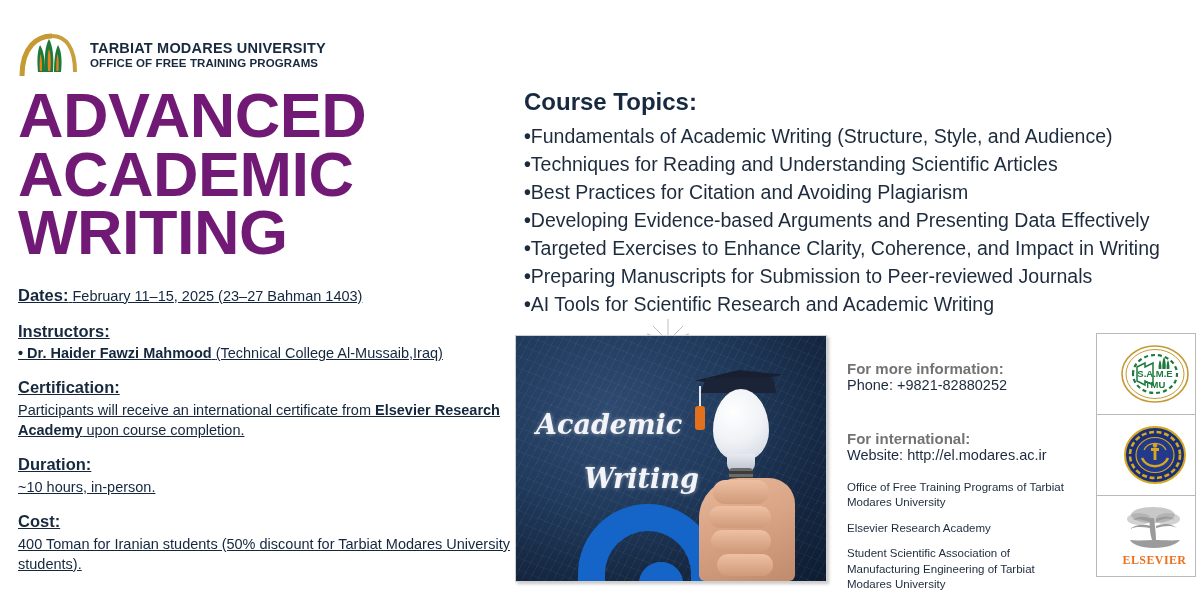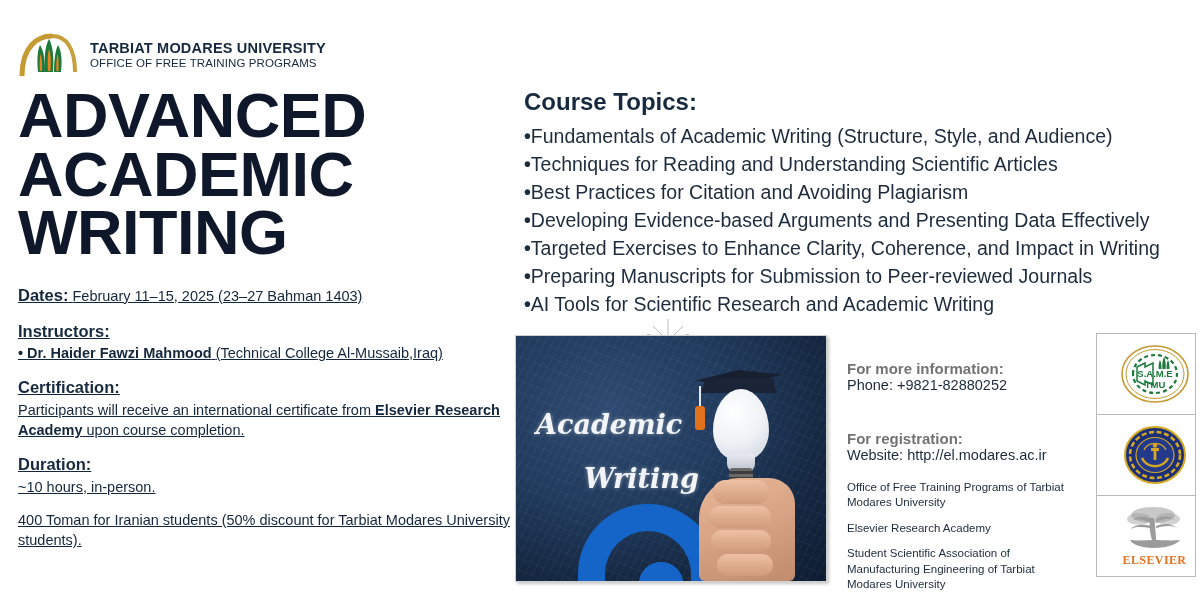--- a/index.html
+++ b/index.html
@@ -13,27 +13,27 @@
   }
   .poster{position:relative;width:1200px;height:600px;}
 
   
   .left-col{position:absolute;left:18px;top:30px;width:500px;}
 
   .brand{display:flex;align-items:center;gap:10px;height:50px;}
   .tmu-mark{width:62px;height:46px;position:relative;flex:0 0 62px;}
   .brand-text{display:flex;flex-direction:column;justify-content:flex-end;line-height:1.08;}
   .brand-l1{font-size:14.5px;font-weight:bold;letter-spacing:.2px;color:#16293e;}
-  .brand-l2{font-size:11.5px;font-weight:400;letter-spacing:.1px;color:#16293e;}
+  .brand-l2{font-size:11.5px;font-weight:700;letter-spacing:.1px;color:#16293e;}
 
   .big-title{
     margin-top:6px;
     font-size:63px;line-height:.93;
     font-weight:bold;letter-spacing:-0.5px;
-    color:#0f172a;
+    color:#701a75;
   }
   .big-title div{white-space:nowrap;}
 
   .meta{margin-top:22px;font-size:14.5px;line-height:1.38;}
   .meta .blk{margin-bottom:13px;text-decoration:underline;}
   .meta .hd{font-weight:bold;font-size:16.5px;color:#16293e;display:block;margin-bottom:1px;}
   .meta .inline-hd{font-weight:bold;font-size:16.5px;}
   .meta b{font-weight:bold;}
   .meta .li{display:block;}
 
@@ -192,20 +192,21 @@
         <span class="hd">Certification:</span>
         <span>Participants will receive an international certificate from </span><b>Elsevier Research Academy</b><span> upon course completion.</span>
       </div>
 
       <div class="blk">
         <span class="hd">Duration:</span>
         <span>~10 hours, in-person.</span>
       </div>
 
       <div class="blk">
+        <span class="hd">Cost:</span>
         <span>400 Toman for Iranian students (50% discount for Tarbiat Modares University students).</span>
       </div>
 
     </div>
   </div>
 
   <div class="topics">
     <div class="topics-hd">Course Topics:</div>
     <div class="topic"><span class="bu">•</span><span>Fundamentals of Academic Writing (Structure, Style, and Audience)</span></div>
     <div class="topic"><span class="bu">•</span><span>Techniques for Reading and Understanding Scientific Articles</span></div>
@@ -245,21 +246,21 @@
           <div class="finger f4"></div>
         </div>
       </div>
     </div>
   </div>
 
   <div class="contact">
     <div class="c-hd">For more information:</div>
     <div class="c-line">Phone: +9821-82880252</div>
     <div class="c-gap"></div>
-    <div class="c-hd">For registration:</div>
+    <div class="c-hd">For international:</div>
     <div class="c-line">Website: http://el.modares.ac.ir</div>
     <div class="c-gap"></div>
     <div class="c-small">Office of Free Training Programs of Tarbiat Modares University</div>
     <div class="c-small">Elsevier Research Academy</div>
     <div class="c-small">Student Scientific Association of Manufacturing Engineering of Tarbiat Modares University</div>
   </div>
 
   <div class="logos">
 
     <div class="logo-box">

